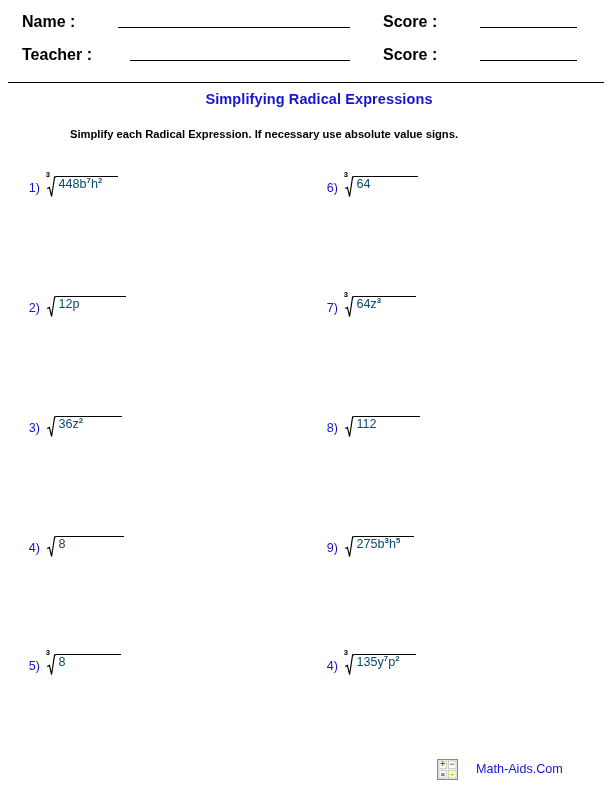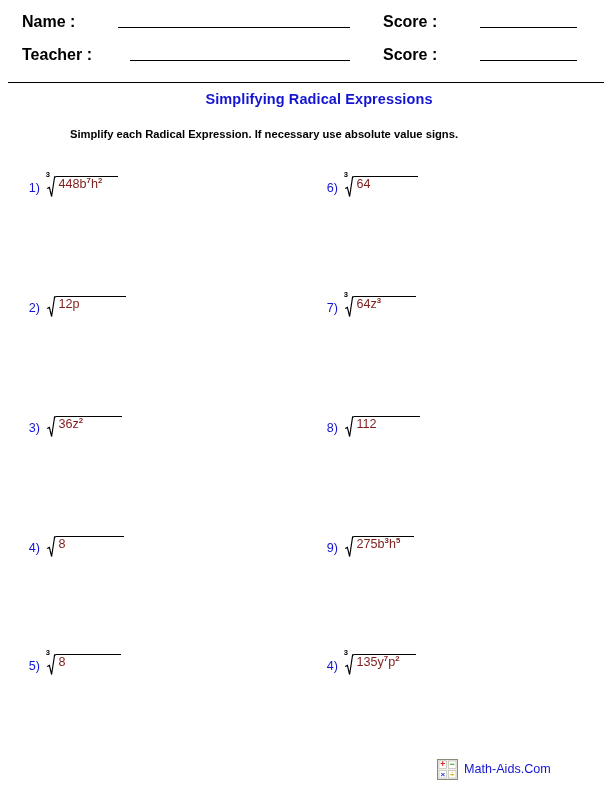--- a/index.html
+++ b/index.html
@@ -147,21 +147,21 @@
   }
   .rad-sign svg { display: block; }
 
   .rad-body {
     position: relative;
     padding-top: 12px;
     padding-left: 3px;
     padding-right: 2px;
     font-size: 12.6px;
     line-height: 1;
-    color: #7f1d1d;
+    color: #0c4a6e;
     white-space: nowrap;
   }
   .rad-bar {
     position: absolute;
     left: 0;
     top: 10px;
     height: 0;
     border-top: 1.3px solid #000;
   }
   .rad-body sup {
@@ -186,21 +186,21 @@
     display: flex;
     align-items: center;
   }
   .brand-logo {
     width: 21px;
     height: 21px;
     display: block;
     flex: none;
   }
   .brand-text {
-    margin-left: 6px;
+    margin-left: 18px;
     font-size: 12.6px;
     color: #1414d2;
     line-height: 1;
     white-space: nowrap;
   }
 </style>
 </head>
 <body>
 
 <div class="header">

